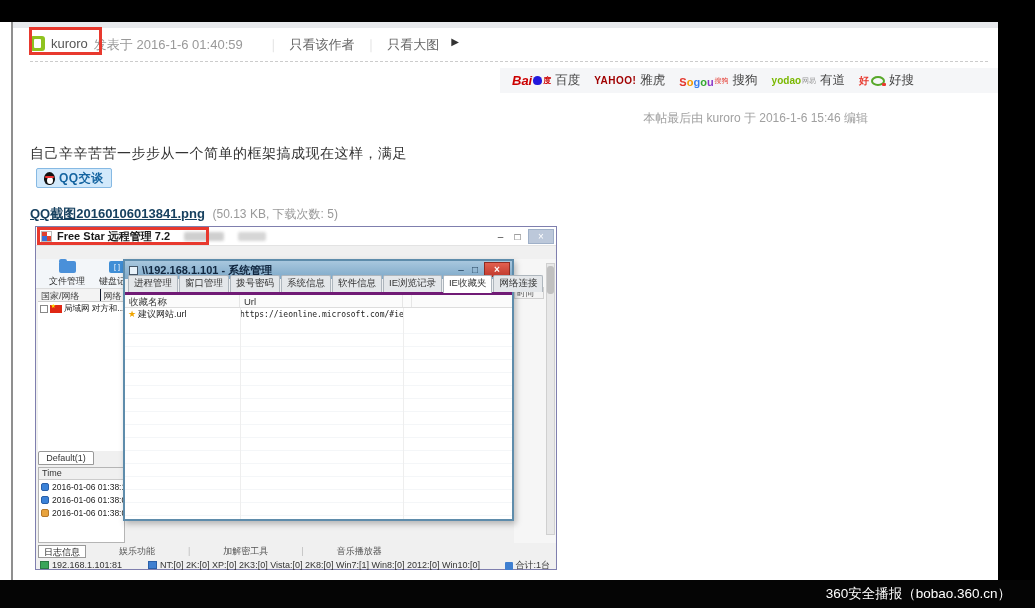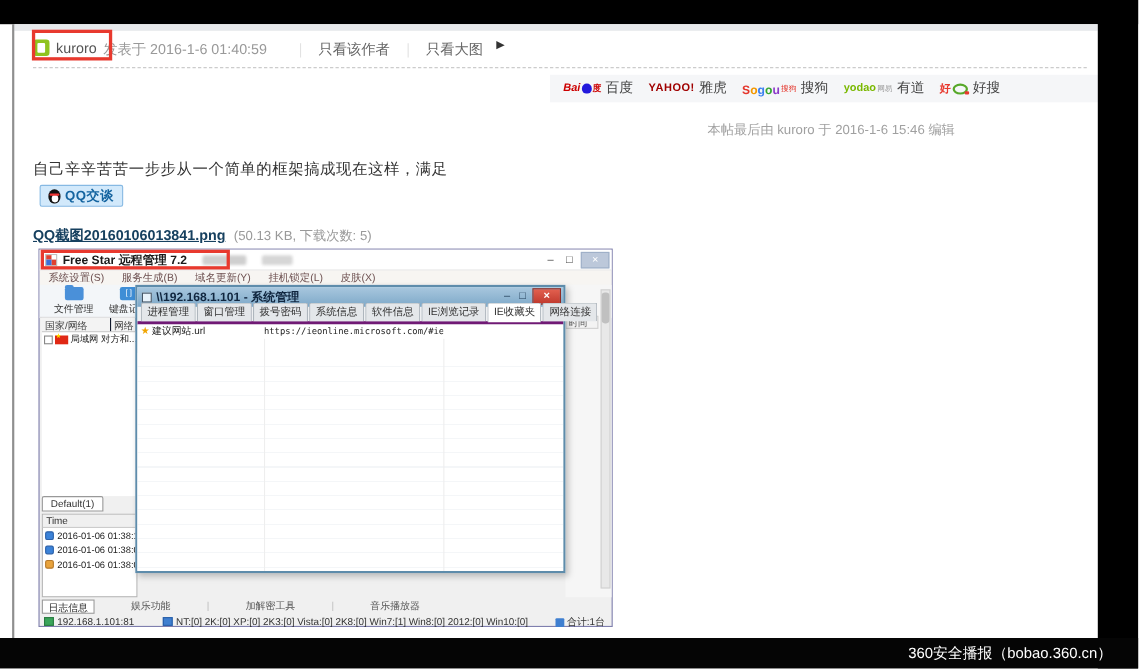--- a/index.html
+++ b/index.html
@@ -28,21 +28,21 @@
   .hdr-arrow { color:#333; font-size:10px; margin-left:12px; }
   .annot-1 { position:absolute; left:29px; top:27px; width:73px; height:28px;
              border:3px solid #e8392e; z-index:20; }
   .dashed-sep { position:absolute; left:30px; top:61px; width:958px; border-top:1px dashed #ccc; }
 
   
   .search-band { position:absolute; left:500px; top:68px; width:498px; height:25px; background:#f5f6f8;
                  display:flex; align-items:center; padding-left:12px; }
   .engine { display:inline-flex; align-items:center; margin-right:14px; cursor:pointer; }
   .engine .label { font-size:12.5px; color:#444; margin-left:4px; }
-  .lg-bai { font-size:10px; font-weight:bold; color:#c00; font-style:italic; }
+  .lg-bai { font-size:13px; font-weight:bold; color:#c00; font-style:italic; }
   .paw { width:9px; height:9px; background:#2319dc; border-radius:50% 50% 45% 45%; display:inline-block; margin:0 1px; }
   .lg-du { font-size:8px; color:#c00; font-weight:bold; }
   .lg-yahoo { font-size:10px; font-weight:bold; color:#a00000; letter-spacing:0.5px; }
   .lg-sogou span { font-size:11px; font-weight:bold; }
   .lg-sogou span:nth-child(1){color:#e4352b;} .lg-sogou span:nth-child(2){color:#f39800;}
   .lg-sogou span:nth-child(3){color:#3a7ff0;} .lg-sogou span:nth-child(4){color:#36a832;}
   .lg-sogou span:nth-child(5){color:#8b39c9;}
   .lg-sup { font-size:7px; color:#e4352b; vertical-align:super; margin-left:1px; }
   .lg-yodao { font-size:10px; font-weight:bold; color:#7ab800; }
   .lg-sup2 { font-size:7px; color:#999; vertical-align:super; margin-left:1px; }
@@ -244,27 +244,20 @@
       <span class="blur1"></span>
       <span class="blur2"></span>
     </div>
     <div class="app-controls">
       <span class="ctl">–</span>
       <span class="ctl">□</span>
       <span class="ctl-close-app">×</span>
     </div>
     <div class="annot-2"></div>
 
-    <div class="app-menubar">
-      <span>系统设置(S)</span>
-      <span>服务生成(B)</span>
-      <span>域名更新(Y)</span>
-      <span>挂机锁定(L)</span>
-      <span>皮肤(X)</span>
-    </div>
 
     <div class="app-toolbar">
       <span class="tool-item">
         <span class="tool-ico-folder"></span>
         <em>文件管理</em>
       </span>
       <span class="tool-item">
         <span class="tool-ico-key">[ ]</span>
         <em>键盘记录</em>
       </span>
@@ -347,20 +340,25 @@
         <span class="sys-tab">进程管理</span>
         <span class="sys-tab">窗口管理</span>
         <span class="sys-tab">拨号密码</span>
         <span class="sys-tab">系统信息</span>
         <span class="sys-tab">软件信息</span>
         <span class="sys-tab">IE浏览记录</span>
         <span class="sys-tab active">IE收藏夹</span>
         <span class="sys-tab">网络连接</span>
       </div>
       <div class="sys-list">
+        <div class="fav-header">
+          <b>收藏名称</b>
+          <b>Url</b>
+          <b></b>
+        </div>
         <div class="fav-row">
           <span class="c1"><span class="star">★</span><span>建议网站.url</span></span>
           <span class="c2">https://ieonline.microsoft.com/#ieslice</span>
         </div>
         <div class="fav-grid"></div>
         <div class="col-sep" style="left:115px;"></div>
         <div class="col-sep" style="left:278px;"></div>
       </div>
     </div>
 

